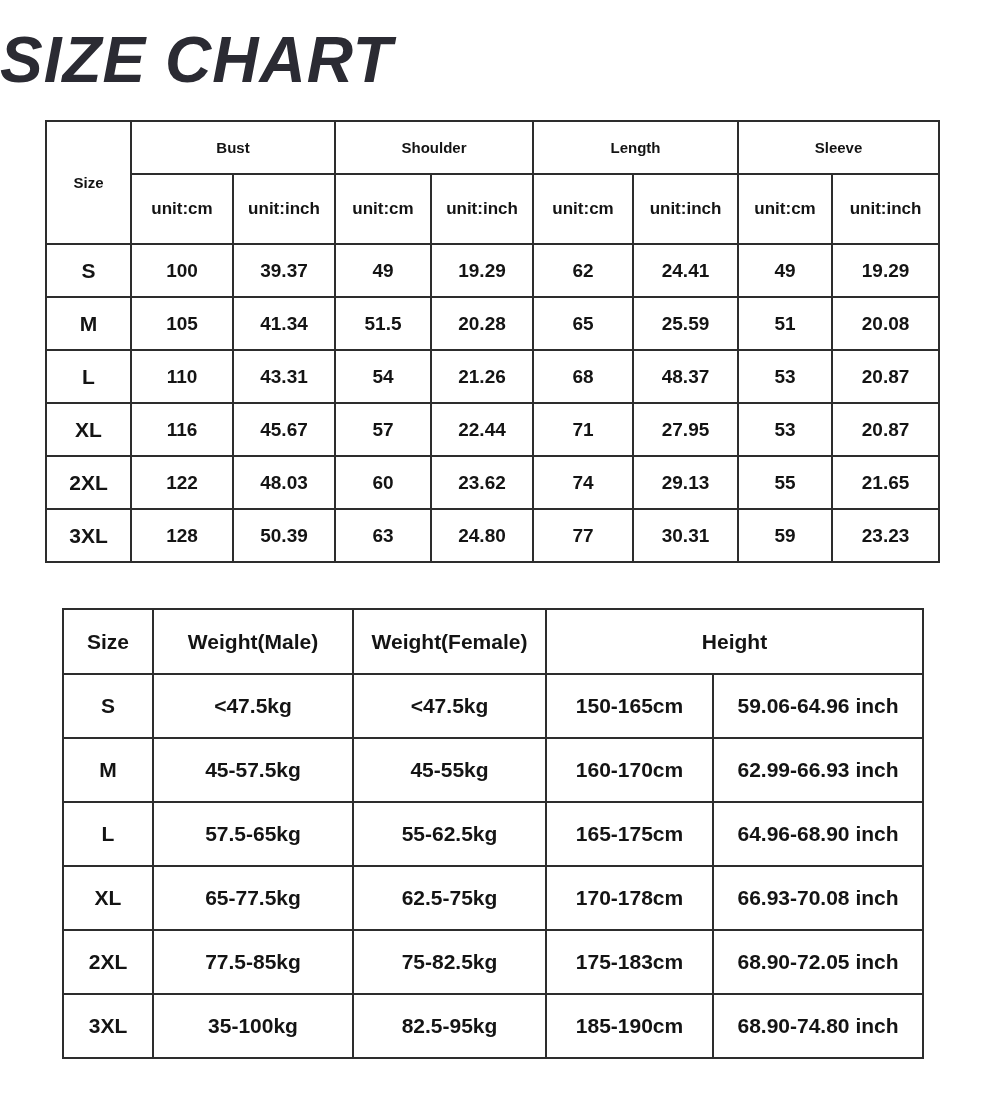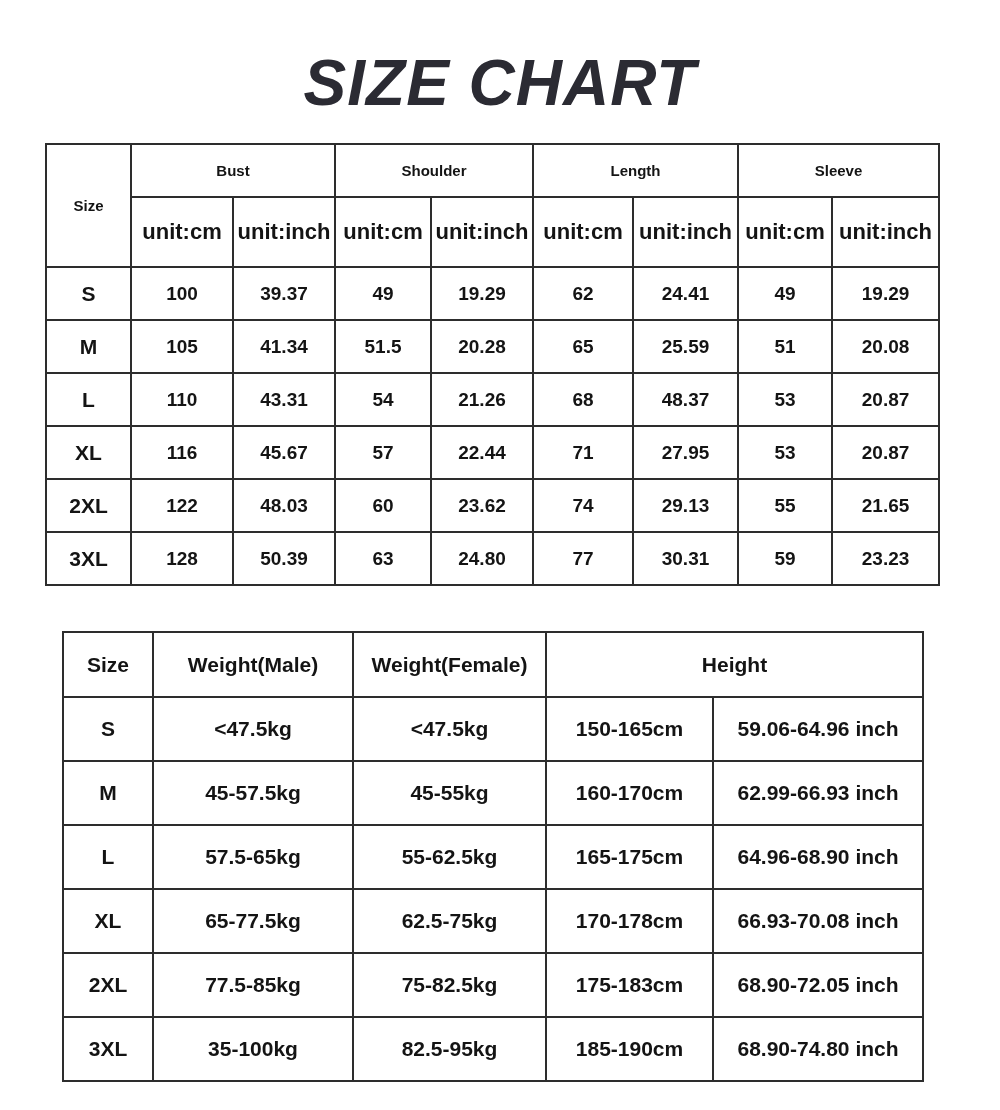--- a/index.html
+++ b/index.html
@@ -2,22 +2,22 @@
 <html><head>
 <meta charset="utf-8">
 <style>
   html,body { margin:0; padding:0; background:#ffffff; }
   body {
     width:1000px; height:1110px;
     font-family:"Liberation Sans", sans-serif;
     color:#141414;
   }
   .title {
-    padding-top:50px;
-    text-align:center;
+    padding-top:27px;
+    text-align:left;
     font-size:64px;
     font-weight:bold;
     font-style:italic;
     letter-spacing:1px;
     color:#2b2b33;
     line-height:1.05;
   }
   table {
     border-collapse:collapse;
     table-layout:fixed;
@@ -28,21 +28,21 @@
     vertical-align:middle;
     font-weight:bold;
     color:#141414;
     padding:0;
     overflow:hidden;
     white-space:nowrap;
   }
   
   .t1 { margin:26px 0 0 45px; width:893px; }
   .t1 tr.group  th { font-size:15px; height:51px; }
-  .t1 tr.units  th { font-size:22px; height:68px; }
+  .t1 tr.units  th { font-size:17px; height:68px; }
   .t1 th.corner    { font-size:22px; }
   .t1 td           { font-size:19px; height:51px; }
   .t1 td.size-col  { font-size:21px; }
   
   .t2 { margin:45px 0 0 62px; width:860px; }
   .t2 th { font-size:21px; height:63px; }
   .t2 td { font-size:21px; height:62px; }
 </style>
 </head>
 <body>

